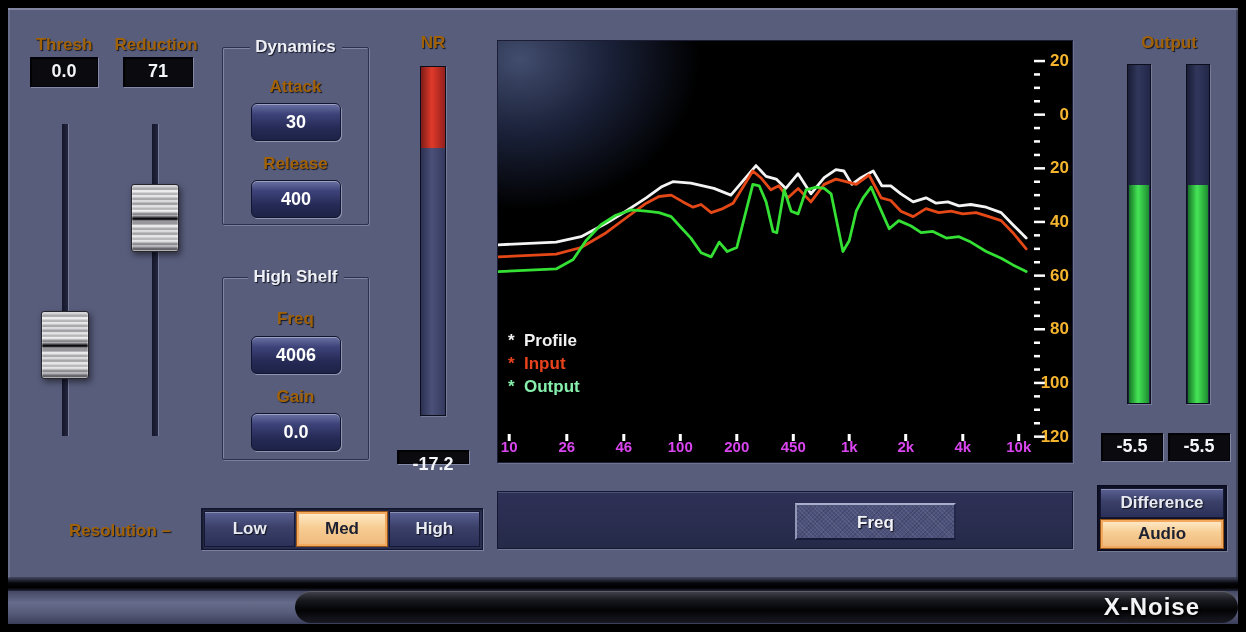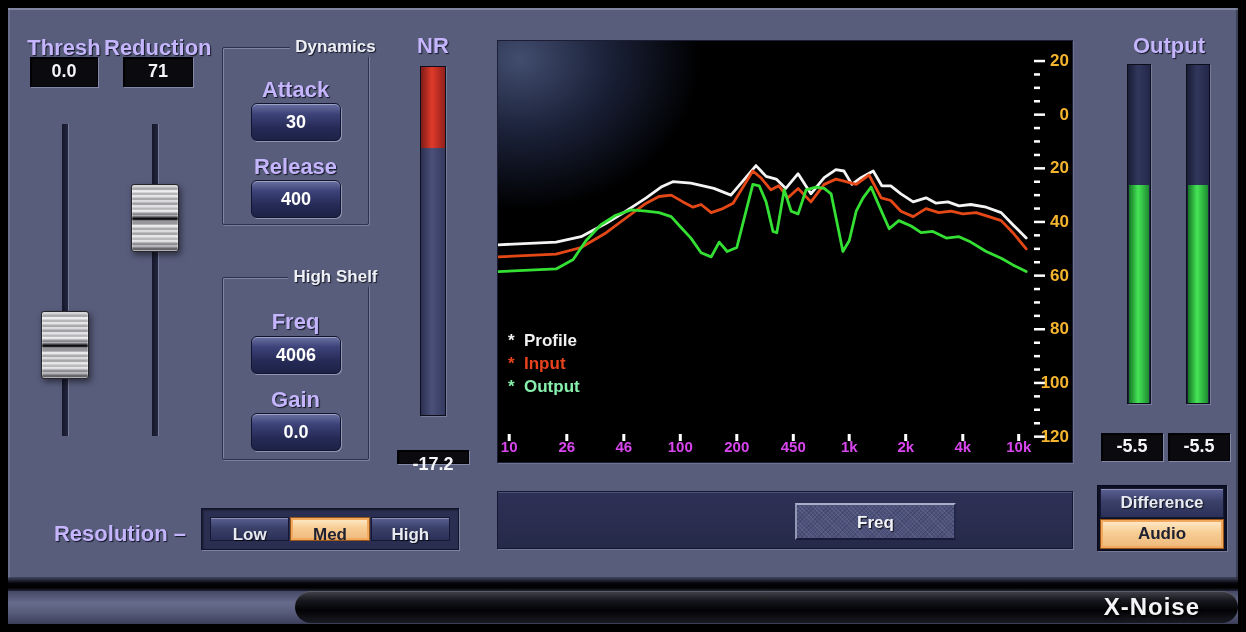--- a/index.html
+++ b/index.html
@@ -3,37 +3,37 @@
 <meta charset="utf-8">
 <title>X-Noise</title>
 <style>
   html,body{margin:0;padding:0;background:#000;}
   *{box-sizing:border-box;}
   .screen{position:relative;width:1246px;height:632px;background:#000;overflow:hidden;
           font-family:"Liberation Sans","DejaVu Sans",sans-serif;-webkit-font-smoothing:none;}
   .panel{position:absolute;left:8px;top:8px;width:1230px;height:570px;background:#585d7c;
          box-shadow:inset 0 2px 0 rgba(205,210,230,.35), inset 2px 0 0 rgba(205,210,230,.15),
                     inset -2px 0 0 rgba(0,0,0,.28), inset 0 -1px 0 rgba(0,0,0,.3);}
-  .lbl{position:absolute;color:#c4b5fd;font-weight:bold;font-size:22px;text-align:center;
+  .lbl{position:absolute;color:#a16207;font-weight:bold;font-size:17px;text-align:center;
        text-shadow:1px 1px 1px rgba(8,10,20,.85);white-space:nowrap;}
   .display{position:absolute;background:#0b0b0f;color:#f4f5f8;font-weight:bold;font-size:18px;
            text-align:center;border:1px solid #020208;
            box-shadow:1px 1px 0 rgba(170,175,200,.55), inset 1px 1px 1px rgba(0,0,0,.9);}
   .fader-track{position:absolute;width:6px;background:linear-gradient(90deg,#14162a,#23263e);
            box-shadow:1px 0 0 rgba(150,155,185,.5);}
   .fader-thumb{position:absolute;width:48px;height:68px;border-radius:3px;border:1px solid #26262c;
       background:
         repeating-linear-gradient(180deg, rgba(255,255,255,.26) 0 2px, rgba(0,0,0,.20) 3px 5px),
         linear-gradient(180deg,#b9b9bd 0%,#e9e9ec 10%,#c7c7cc 28%,#f0f0f2 38%,#9b9ba2 46%,#3a3a40 48%,#0c0c10 51%,#55555c 54%,#e6e6e9 60%,#cacace 72%,#ededf0 82%,#88888f 95%,#6f6f76 100%);
       box-shadow:2px 3px 6px rgba(0,0,0,.5), inset 0 0 0 1px rgba(255,255,255,.25);}
   .group{position:absolute;border:1px solid #2d3150;border-radius:2px;
          box-shadow:inset 1px 1px 0 rgba(190,195,220,.4), 1px 1px 0 rgba(190,195,220,.35);}
   .group-title{position:absolute;top:-11px;left:50%;transform:translateX(-50%);background:#585d7c;
          padding:0 6px;color:#eef0f6;font-weight:bold;font-size:17px;white-space:nowrap;
-         text-shadow:1px 1px 1px rgba(8,10,20,.85);margin-left:40px;}
+         text-shadow:1px 1px 1px rgba(8,10,20,.85);}
   .param-box{position:absolute;left:28px;width:90px;height:38px;border-radius:6px;
          border:1px solid #121530;color:#fff;font-weight:bold;font-size:18px;text-align:center;line-height:36px;
          background:linear-gradient(180deg,#6a71a2 0%,#3d4379 28%,#262b57 65%,#1d2247 100%);
          box-shadow:1px 1px 0 rgba(190,195,220,.55), inset 0 1px 0 rgba(255,255,255,.35);}
   .meter{position:absolute;border:1px solid #0c0e1c;
          box-shadow:1px 1px 0 rgba(150,155,185,.5);overflow:hidden;}
   .meter-nr{background:linear-gradient(90deg,#2c3152,#4a5078 45%,#343a5e);}
   .meter-out{background:linear-gradient(90deg,#191d36,#31375c 45%,#23284a);}
   .nr-fill{position:absolute;left:0;right:0;top:0;
          background:linear-gradient(90deg,#7e1c18,#e03a2a 45%,#93201c);}
@@ -48,22 +48,22 @@
   .axis-y{position:absolute;left:539px;width:32px;text-align:right;color:#f5b42e;font-weight:bold;font-size:17px;}
   .legend{position:absolute;left:10px;top:290px;}
   .legend-row{height:23px;font-weight:bold;font-size:17px;white-space:nowrap;}
   .legend-star{display:inline-block;width:16px;}
   .nav-btn{border:1px solid #151832;color:#e8eaf2;font-weight:bold;font-size:17px;text-align:center;
          background:linear-gradient(180deg,#5a6194 0%,#3a4068 45%,#2b3058 100%);
          box-shadow:inset 0 1px 0 rgba(255,255,255,.3);text-shadow:1px 1px 1px rgba(0,0,0,.7);cursor:default;}
   .nav-btn.selected{color:#1c2030;text-shadow:none;border:1px solid #97551a;
          background:linear-gradient(180deg,#ffeccd 0%,#f7cd93 45%,#eeb87c 100%);
          box-shadow:inset 0 0 0 2px #f2a95e, inset 0 2px 0 rgba(255,255,255,.75);}
-  .res-group{position:absolute;left:201px;top:508px;width:258px;height:42px;background:#2a2e50;
-         border:1px solid #121530;padding:8px;display:flex;gap:1px;
+  .res-group{position:absolute;left:201px;top:508px;width:282px;height:42px;background:#2a2e50;
+         border:1px solid #121530;padding:2px;display:flex;gap:1px;
          box-shadow:1px 1px 0 rgba(180,185,210,.4), inset 1px 1px 2px rgba(0,0,0,.55);}
   .res-group .nav-btn{flex:1;line-height:34px;}
   .np-panel{position:absolute;left:497px;top:491px;width:576px;height:58px;
          background:linear-gradient(180deg,#2e3156,#262a49);border:1px solid #14173040;
          border:1px solid #151833;
          box-shadow:inset 0 1px 0 rgba(130,140,180,.35), 1px 1px 0 rgba(170,175,200,.35);}
   .np-label{position:absolute;left:0;top:0;width:250px;height:100%;line-height:56px;text-align:right;
          color:#eef0f6;font-weight:bold;font-size:17px;text-shadow:1px 1px 1px rgba(0,0,0,.8);}
   .learn-btn{position:absolute;left:297px;top:11px;width:161px;height:37px;color:#f2f3f8;font-weight:bold;
          font-size:17px;text-align:center;line-height:35px;background-color:#4d527c;

